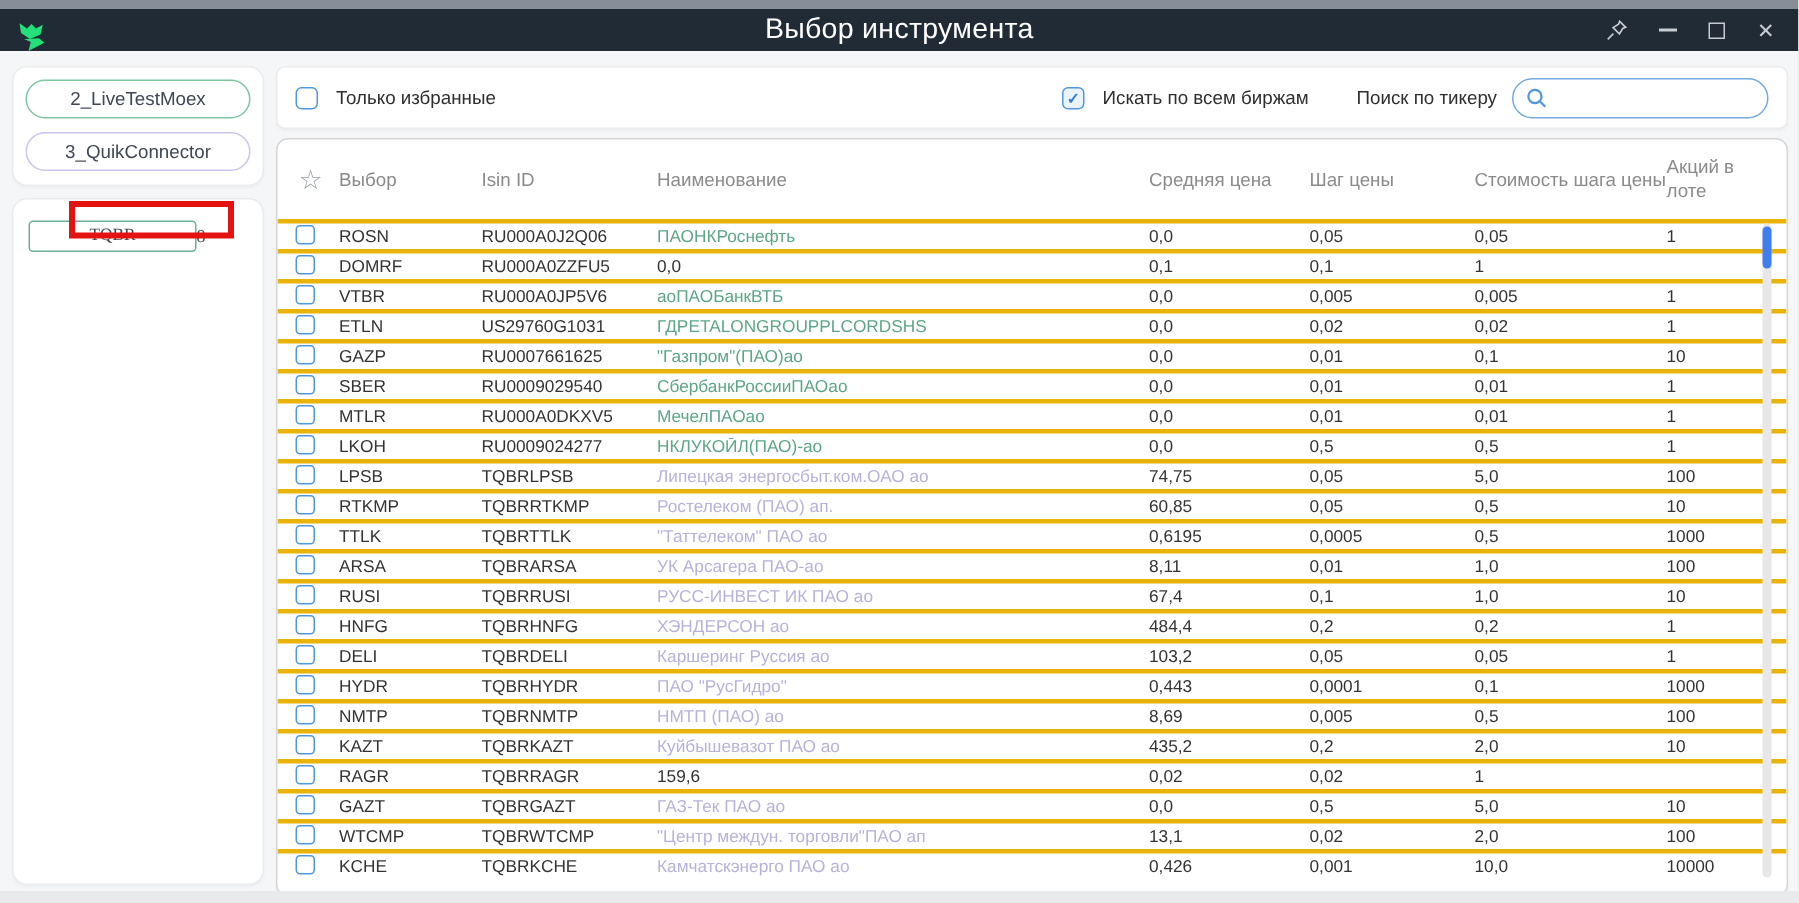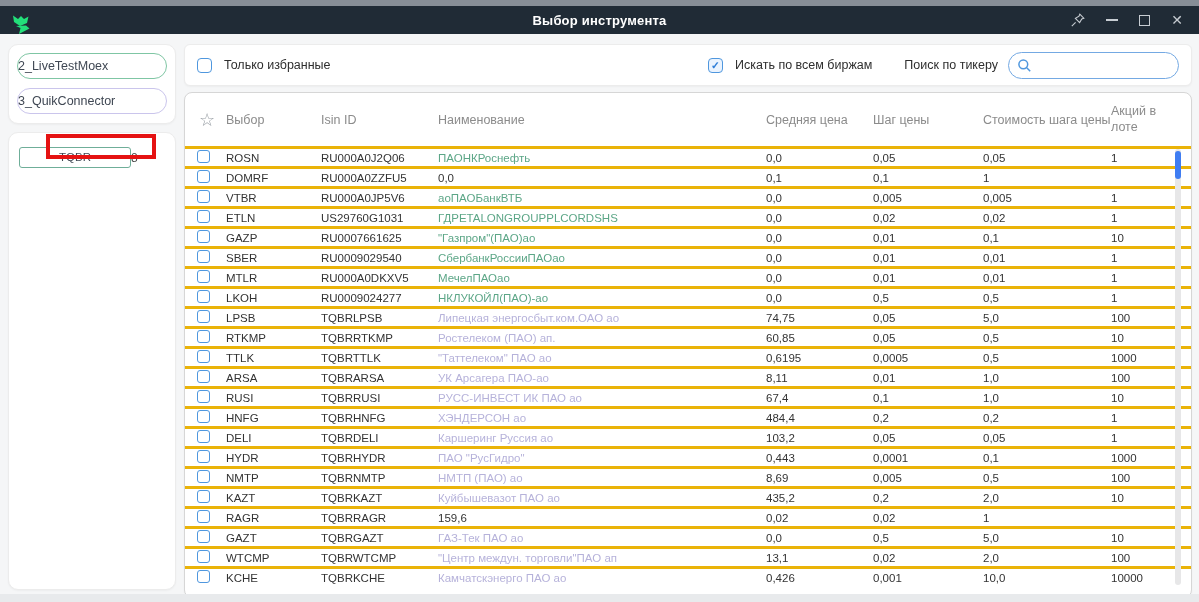--- a/index.html
+++ b/index.html
@@ -4,41 +4,41 @@
 <style>
   html,body{margin:0;padding:0;background:#dfe1e4;}
   *{box-sizing:border-box;}
   .screen{position:relative;width:1199px;height:602px;background:#f5f6f7;overflow:hidden;
           font-family:"Liberation Sans",sans-serif;}
   
   .top-strip{position:absolute;top:0;left:0;right:0;height:6px;background:#878e97;}
   .titlebar{position:absolute;top:6px;left:0;right:0;height:28px;background:#202b36;
             display:flex;align-items:center;}
   .logo{position:absolute;left:11px;top:8px;width:24px;height:24px;}
-  .title{flex:1;text-align:center;color:#ffffff;font-weight:bold;font-size:13px;letter-spacing:.2px;}
+  .title{flex:1;text-align:center;color:#ffffff;font-weight:normal;font-size:19px;letter-spacing:.2px;}
   .win-controls{position:absolute;right:16px;top:0;height:28px;display:flex;align-items:center;
                 gap:21px;color:#c7ccd2;}
   .glyph-min{width:12px;height:2px;background:#c7ccd2;}
   .glyph-max{width:11px;height:11px;border:1px solid #c7ccd2;}
   .glyph-close{font-size:14px;line-height:1;color:#c7ccd2;}
   .bottom-strip{position:absolute;left:0;right:0;bottom:0;height:8px;background:#e8eaec;}
 
   
   .card{position:absolute;background:#fff;border:1px solid #ececec;border-radius:10px;
         box-shadow:0 1px 2px rgba(0,0,0,.04);}
   #card-conn{left:8px;top:44px;width:168px;height:80px;}
   .pill{width:150px;height:26px;margin:8px auto 0;border-radius:14px;background:#fff;
-        font-size:12.5px;color:#3f4753;text-align:left;line-height:24px;cursor:pointer;}
+        font-size:12.5px;color:#3f4753;text-align:center;line-height:24px;cursor:pointer;}
   .pill-green{border:1px solid #7fc6a4;}
   .pill-purple{border:1px solid #cac5ec;margin-top:9px;}
   #red-annotation{position:absolute;left:37px;top:89px;width:110px;height:25px;
                   border:4px solid #e51212;z-index:40;}
 
   #card-board{left:8px;top:132px;width:168px;height:458px;}
-  .board-row{display:flex;align-items:center;margin:14px 0 0 10px;}
+  .board-row{display:flex;align-items:center;margin:14px 0 0 10px;font-family:Liberation Serif, serif;}
   .board-btn{width:112px;height:21px;border:1px solid #6fae99;border-radius:3px;background:#fff;
              font-size:11.5px;color:#3f4753;text-align:center;line-height:19px;cursor:pointer;}
   .board-count{font-size:12px;color:#4a4a4a;}
 
   
   #toolbar{left:184px;top:44px;width:1008px;height:42px;border-radius:6px;
            display:flex;align-items:center;padding:0 12px;}
   .cb{width:15px;height:15px;border:1.6px solid #4f97de;border-radius:4px;background:#fff;
       flex:0 0 auto;cursor:pointer;}
   .cb-checked{background:#eaf3fe;display:flex;align-items:center;justify-content:center;

